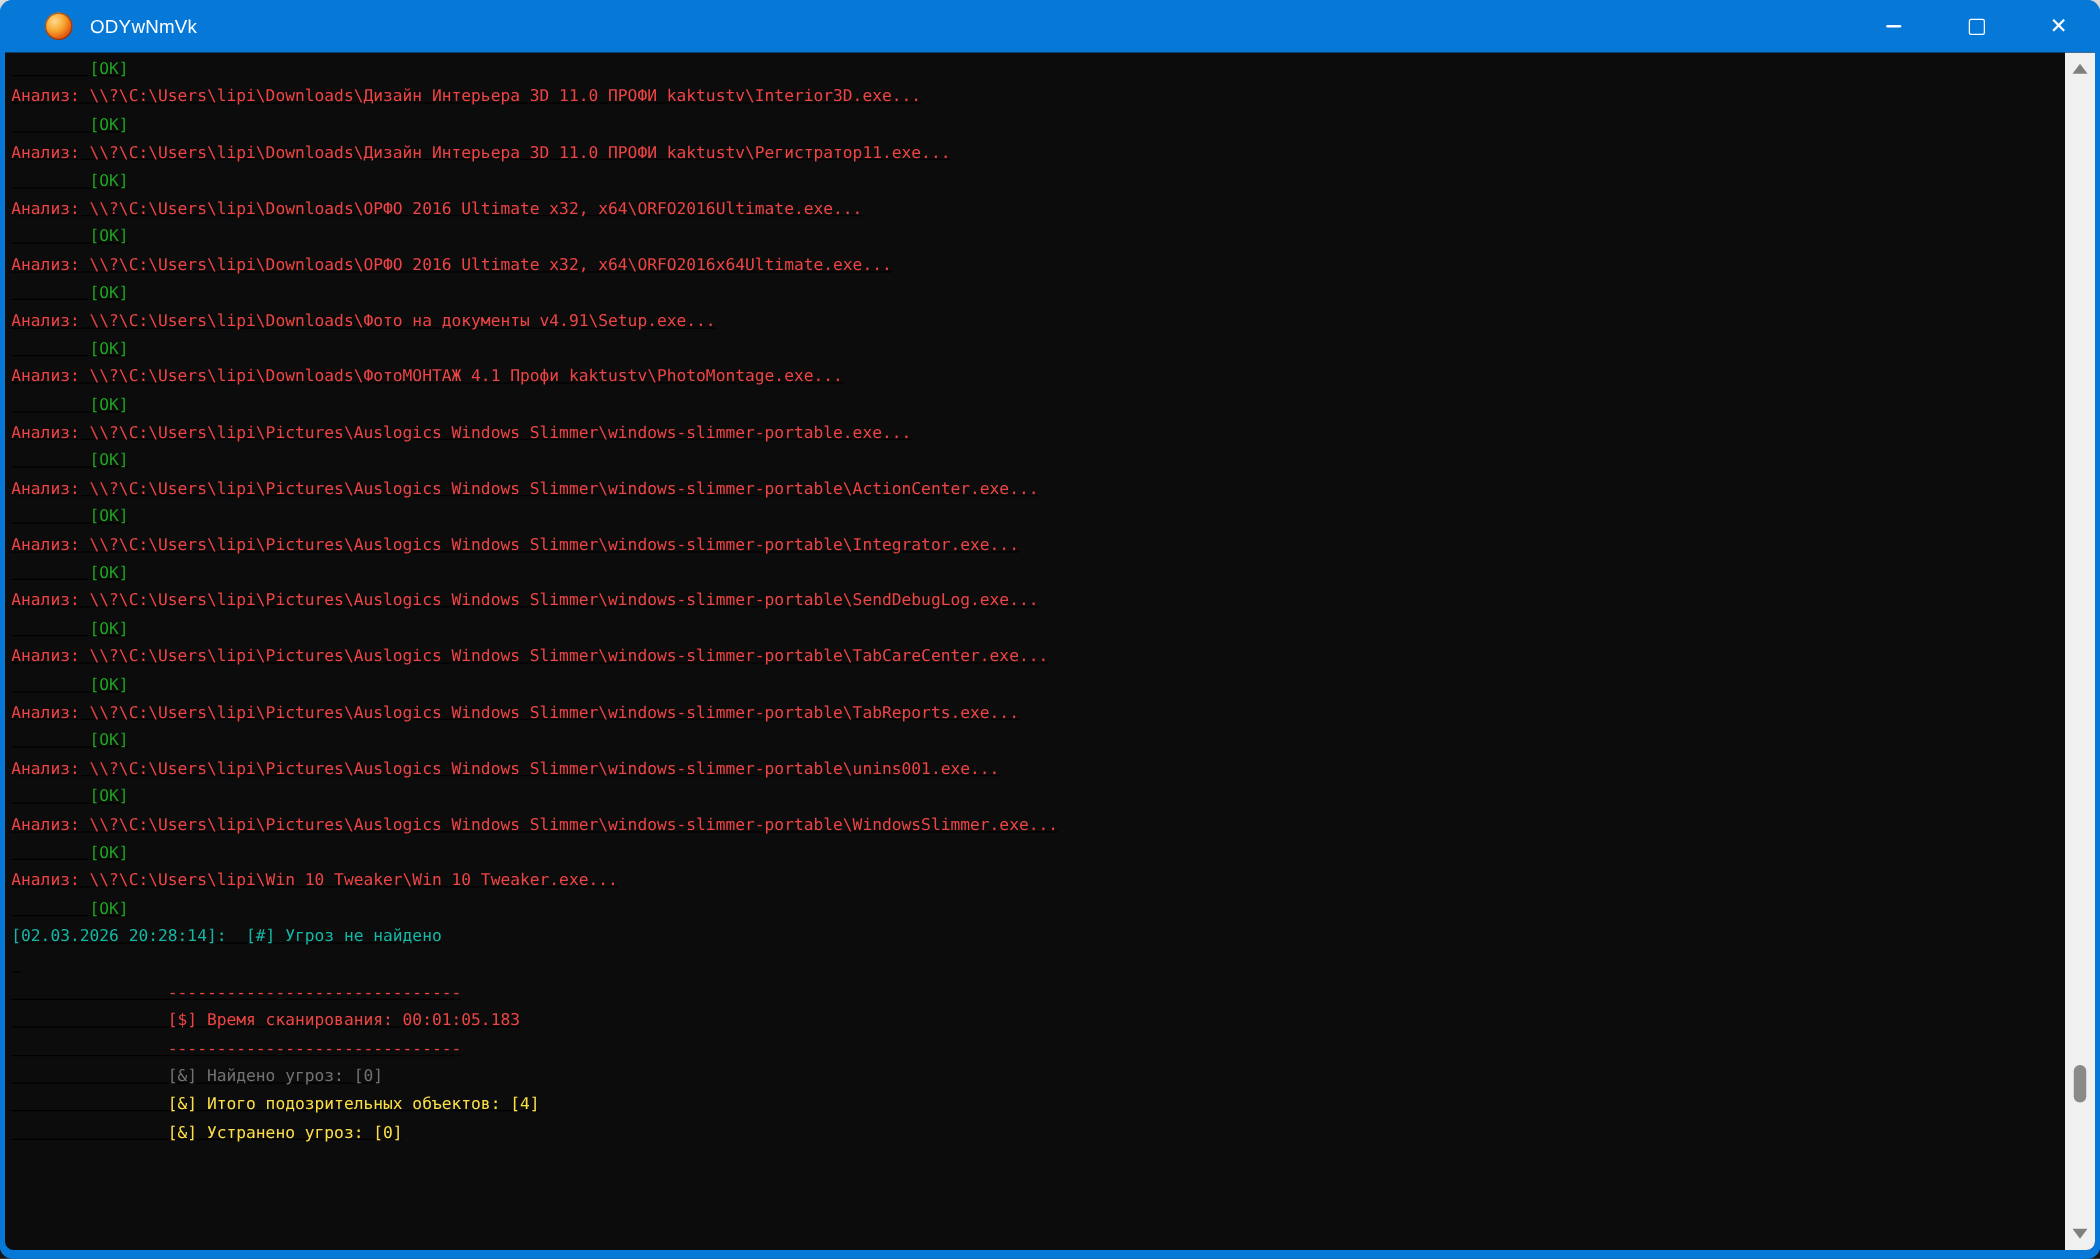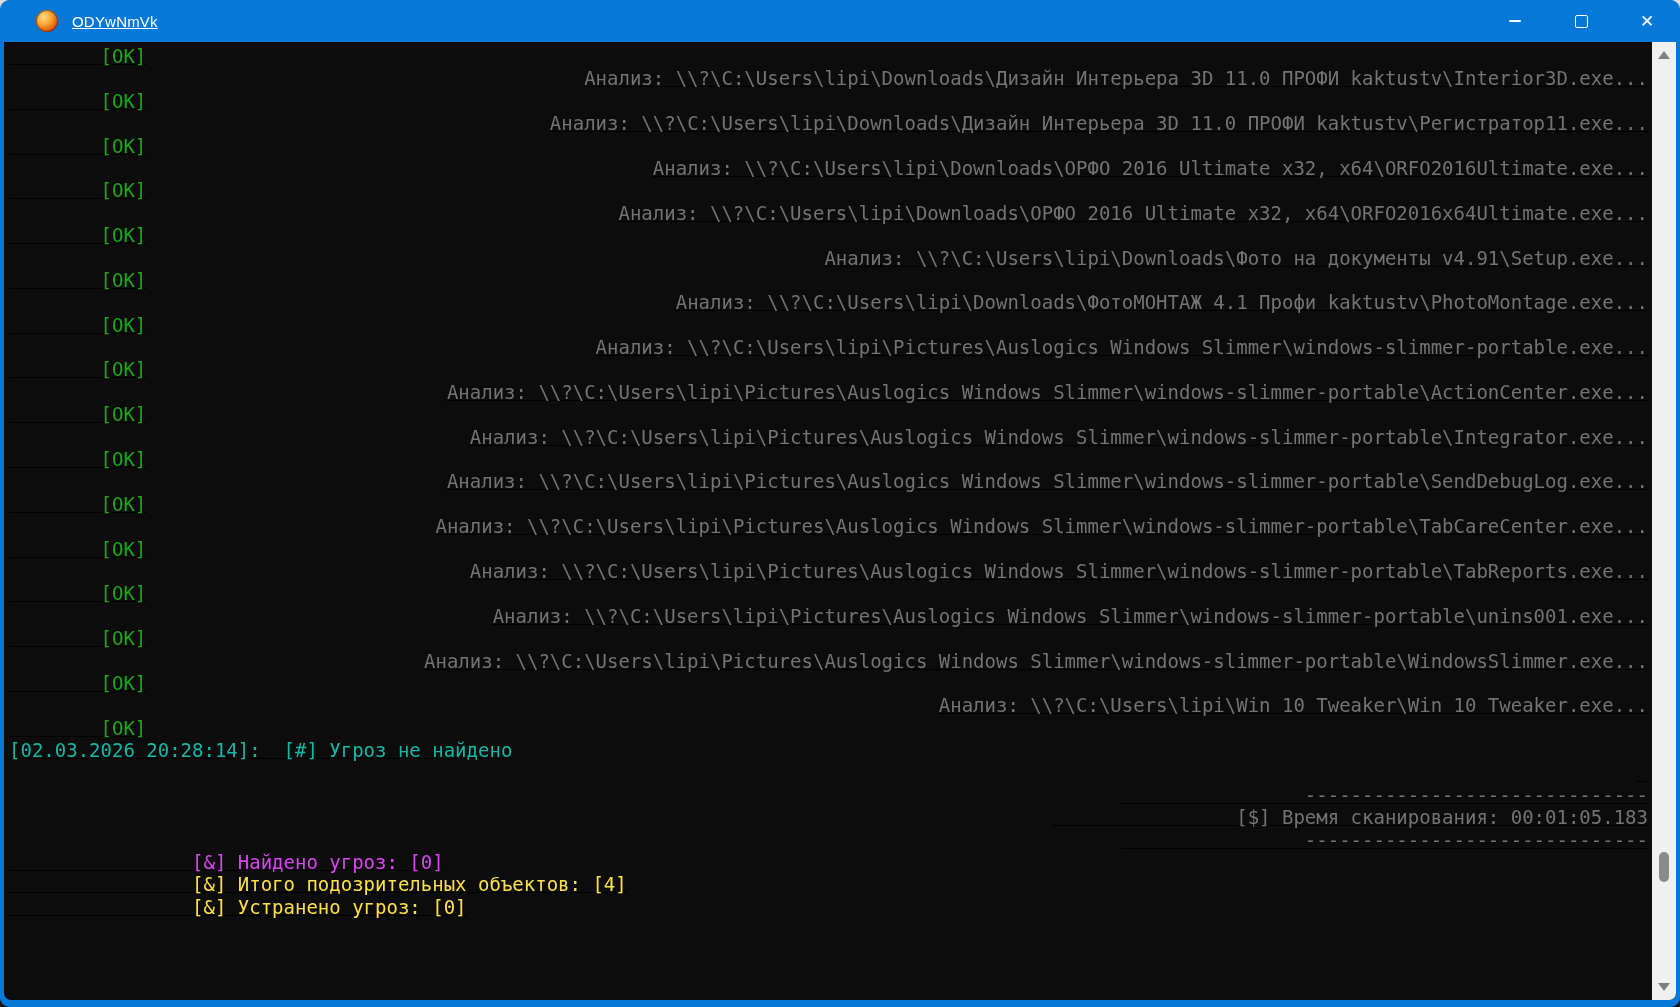--- a/index.html
+++ b/index.html
@@ -17,49 +17,49 @@
   .titlebar{
     height:42px;display:flex;align-items:center;
     background:#0679d8;color:#fff;user-select:none;
   }
   .app-icon{
     width:22px;height:22px;border-radius:50%;
     margin-left:36px;margin-right:14px;flex:0 0 auto;
     background:radial-gradient(circle at 35% 32%, #ffd98c 0%, #f7a52e 38%, #e05a12 68%, #8f1d05 100%);
     box-shadow:inset 0 0 0 1px rgba(120,30,0,.6);
   }
-  .title-text{font-size:15px;letter-spacing:.2px;text-decoration:underline;}
+  .title-text{font-size:15px;letter-spacing:.2px;}
   .controls{margin-left:auto;display:flex;height:100%;}
   .ctrl{
     width:66px;height:100%;display:flex;align-items:center;justify-content:center;
     cursor:default;
   }
   .glyph-min{width:12px;height:2px;background:#fff;border-radius:1px;}
   .glyph-max{width:11px;height:11px;border:1.6px solid #fff;border-radius:2px;}
   .glyph-close{color:#fff;font-size:17px;line-height:1;font-family:"DejaVu Sans", sans-serif;}
   .body{
     position:absolute;top:42px;left:0;right:0;bottom:0;
     background:#0679d8;
     padding:0 4px 7px 4px;box-sizing:border-box;
   }
   .console-wrap{
     position:relative;width:100%;height:100%;
     background:#0c0c0c;border-radius:0 0 7px 7px;overflow:hidden;
   }
   .console{
     position:absolute;top:3px;left:5px;right:28px;bottom:0;
     font-family:"DejaVu Sans Mono","Liberation Mono",monospace;
-    font-size:19px;line-height:22.4px;
+    font-size:13px;line-height:22.4px;
     white-space:pre;overflow:hidden;text-decoration:underline;
   }
   .console .line{white-space:pre;height:22.4px;}
-  .c-plain{color:#737373;text-align:right;}
+  .c-plain{color:#ef4444;}
   .c-ok{color:#1ea41e;}
   .c-info{color:#14b8a6;}
-  .c-magenta{color:#d946ef;}
+  .c-magenta{color:#737373;}
   .c-yellow{color:#fde047;}
   .scrollbar{
     position:absolute;top:0;right:0;width:24px;bottom:0;
     background:#f0f0f0;display:flex;flex-direction:column;align-items:center;
   }
   .sb-arrow{
     width:24px;height:26px;display:flex;align-items:center;justify-content:center;
     flex:0 0 auto;cursor:default;
   }
   .tri-up{width:0;height:0;border-left:6px solid transparent;border-right:6px solid transparent;border-bottom:8px solid #7f7f7f;}

